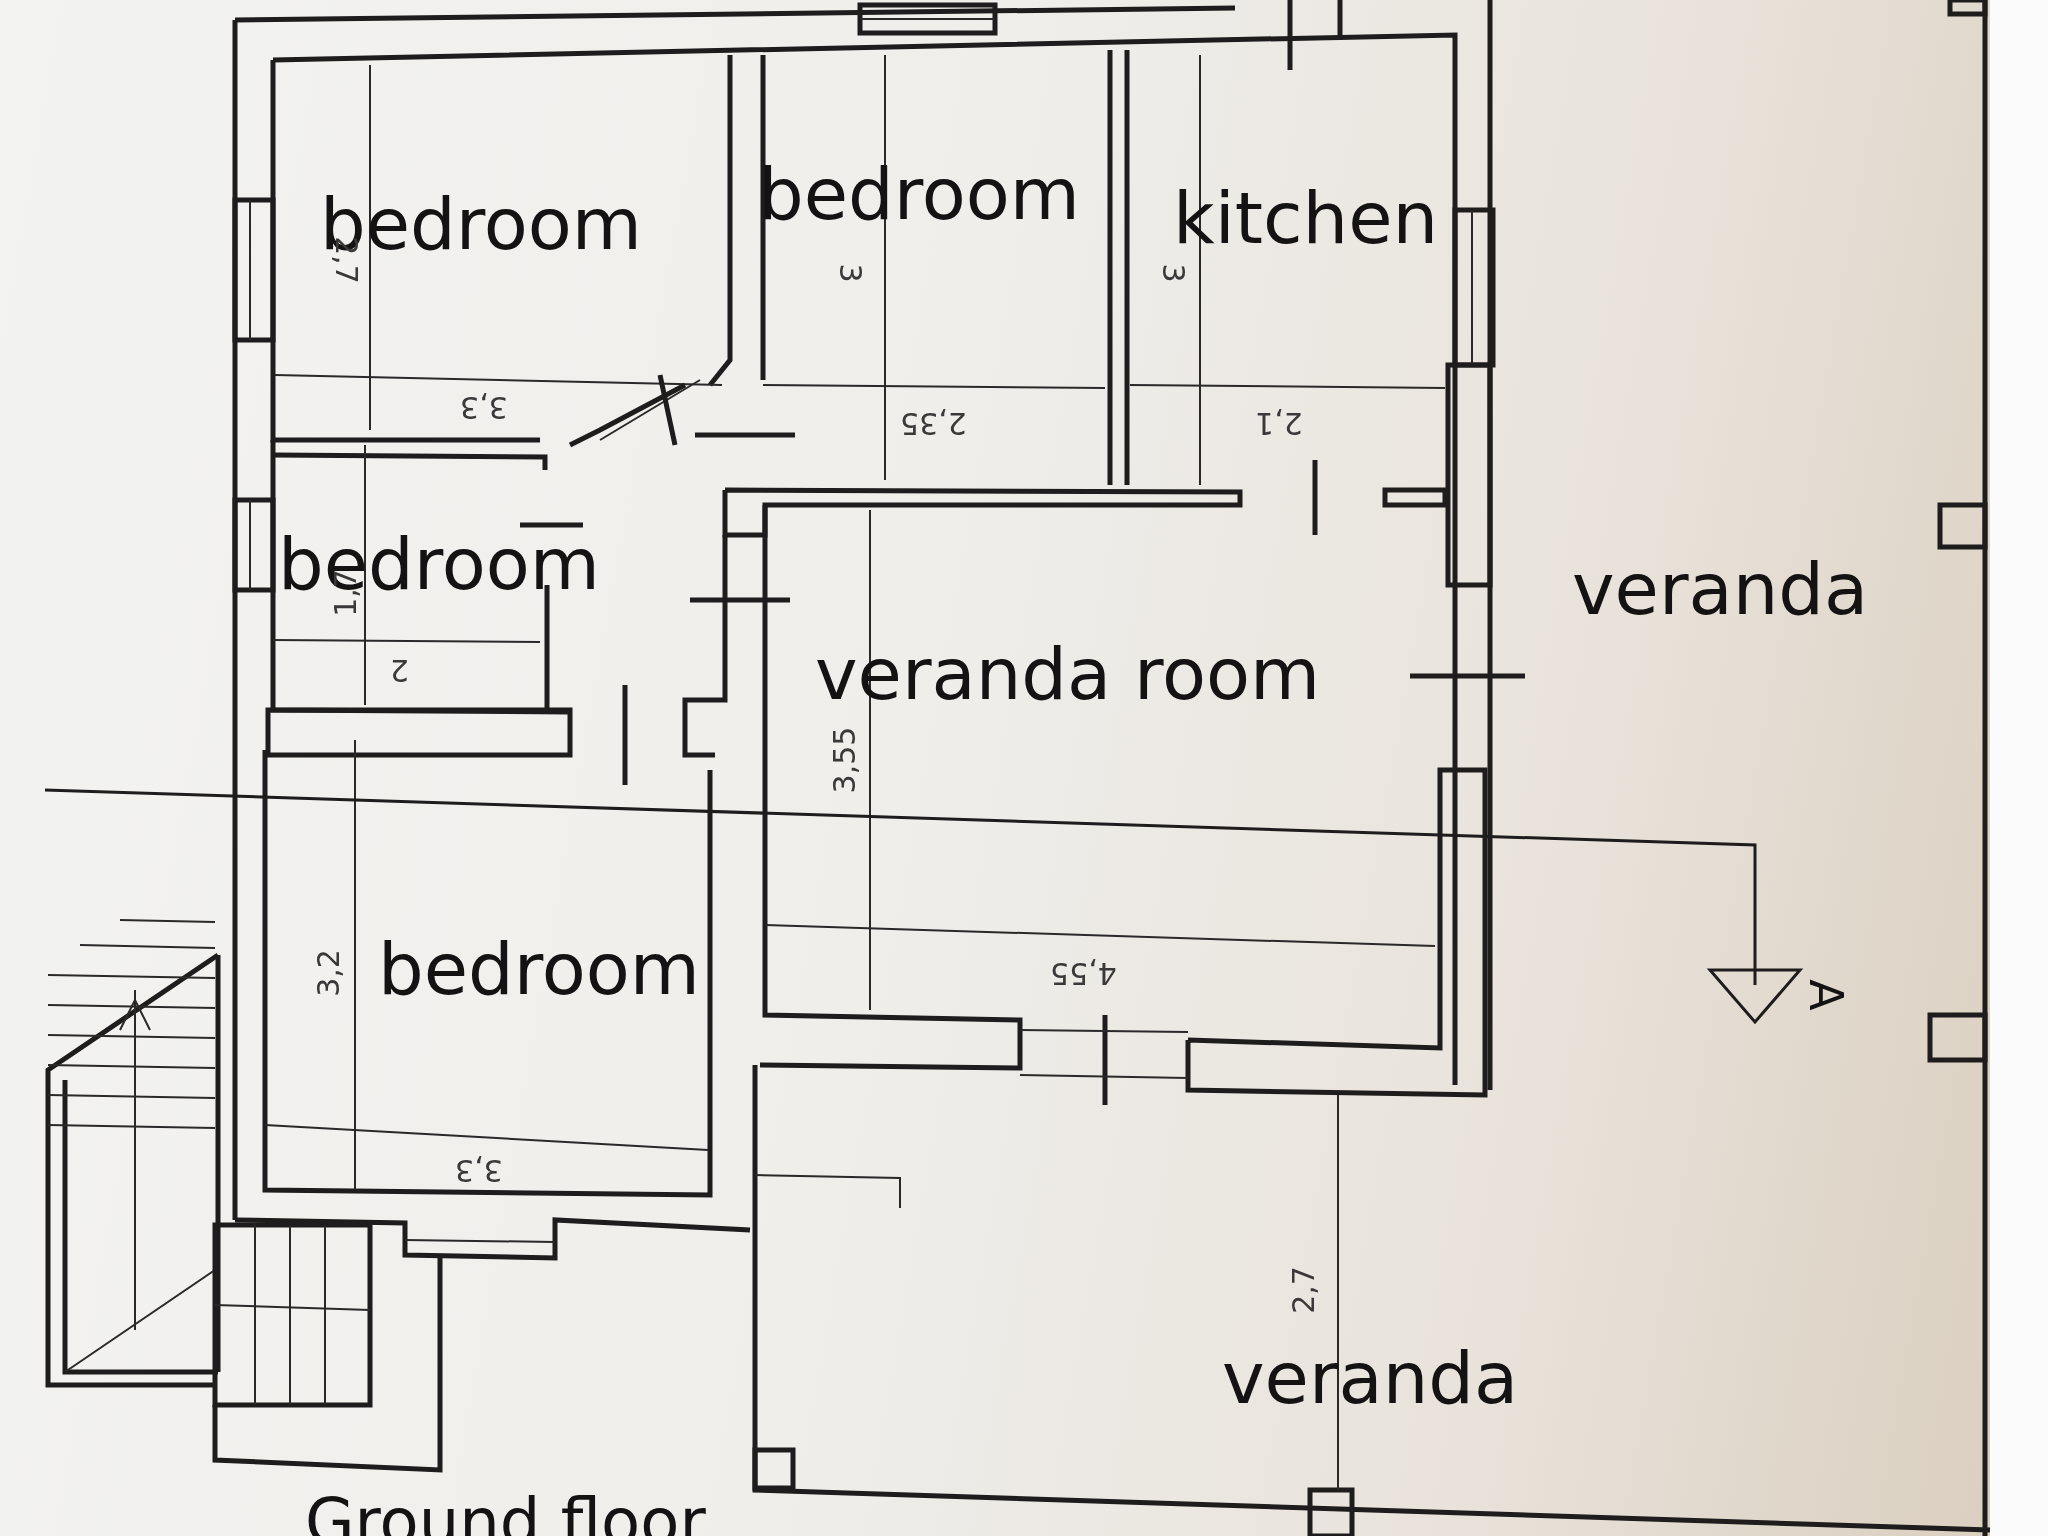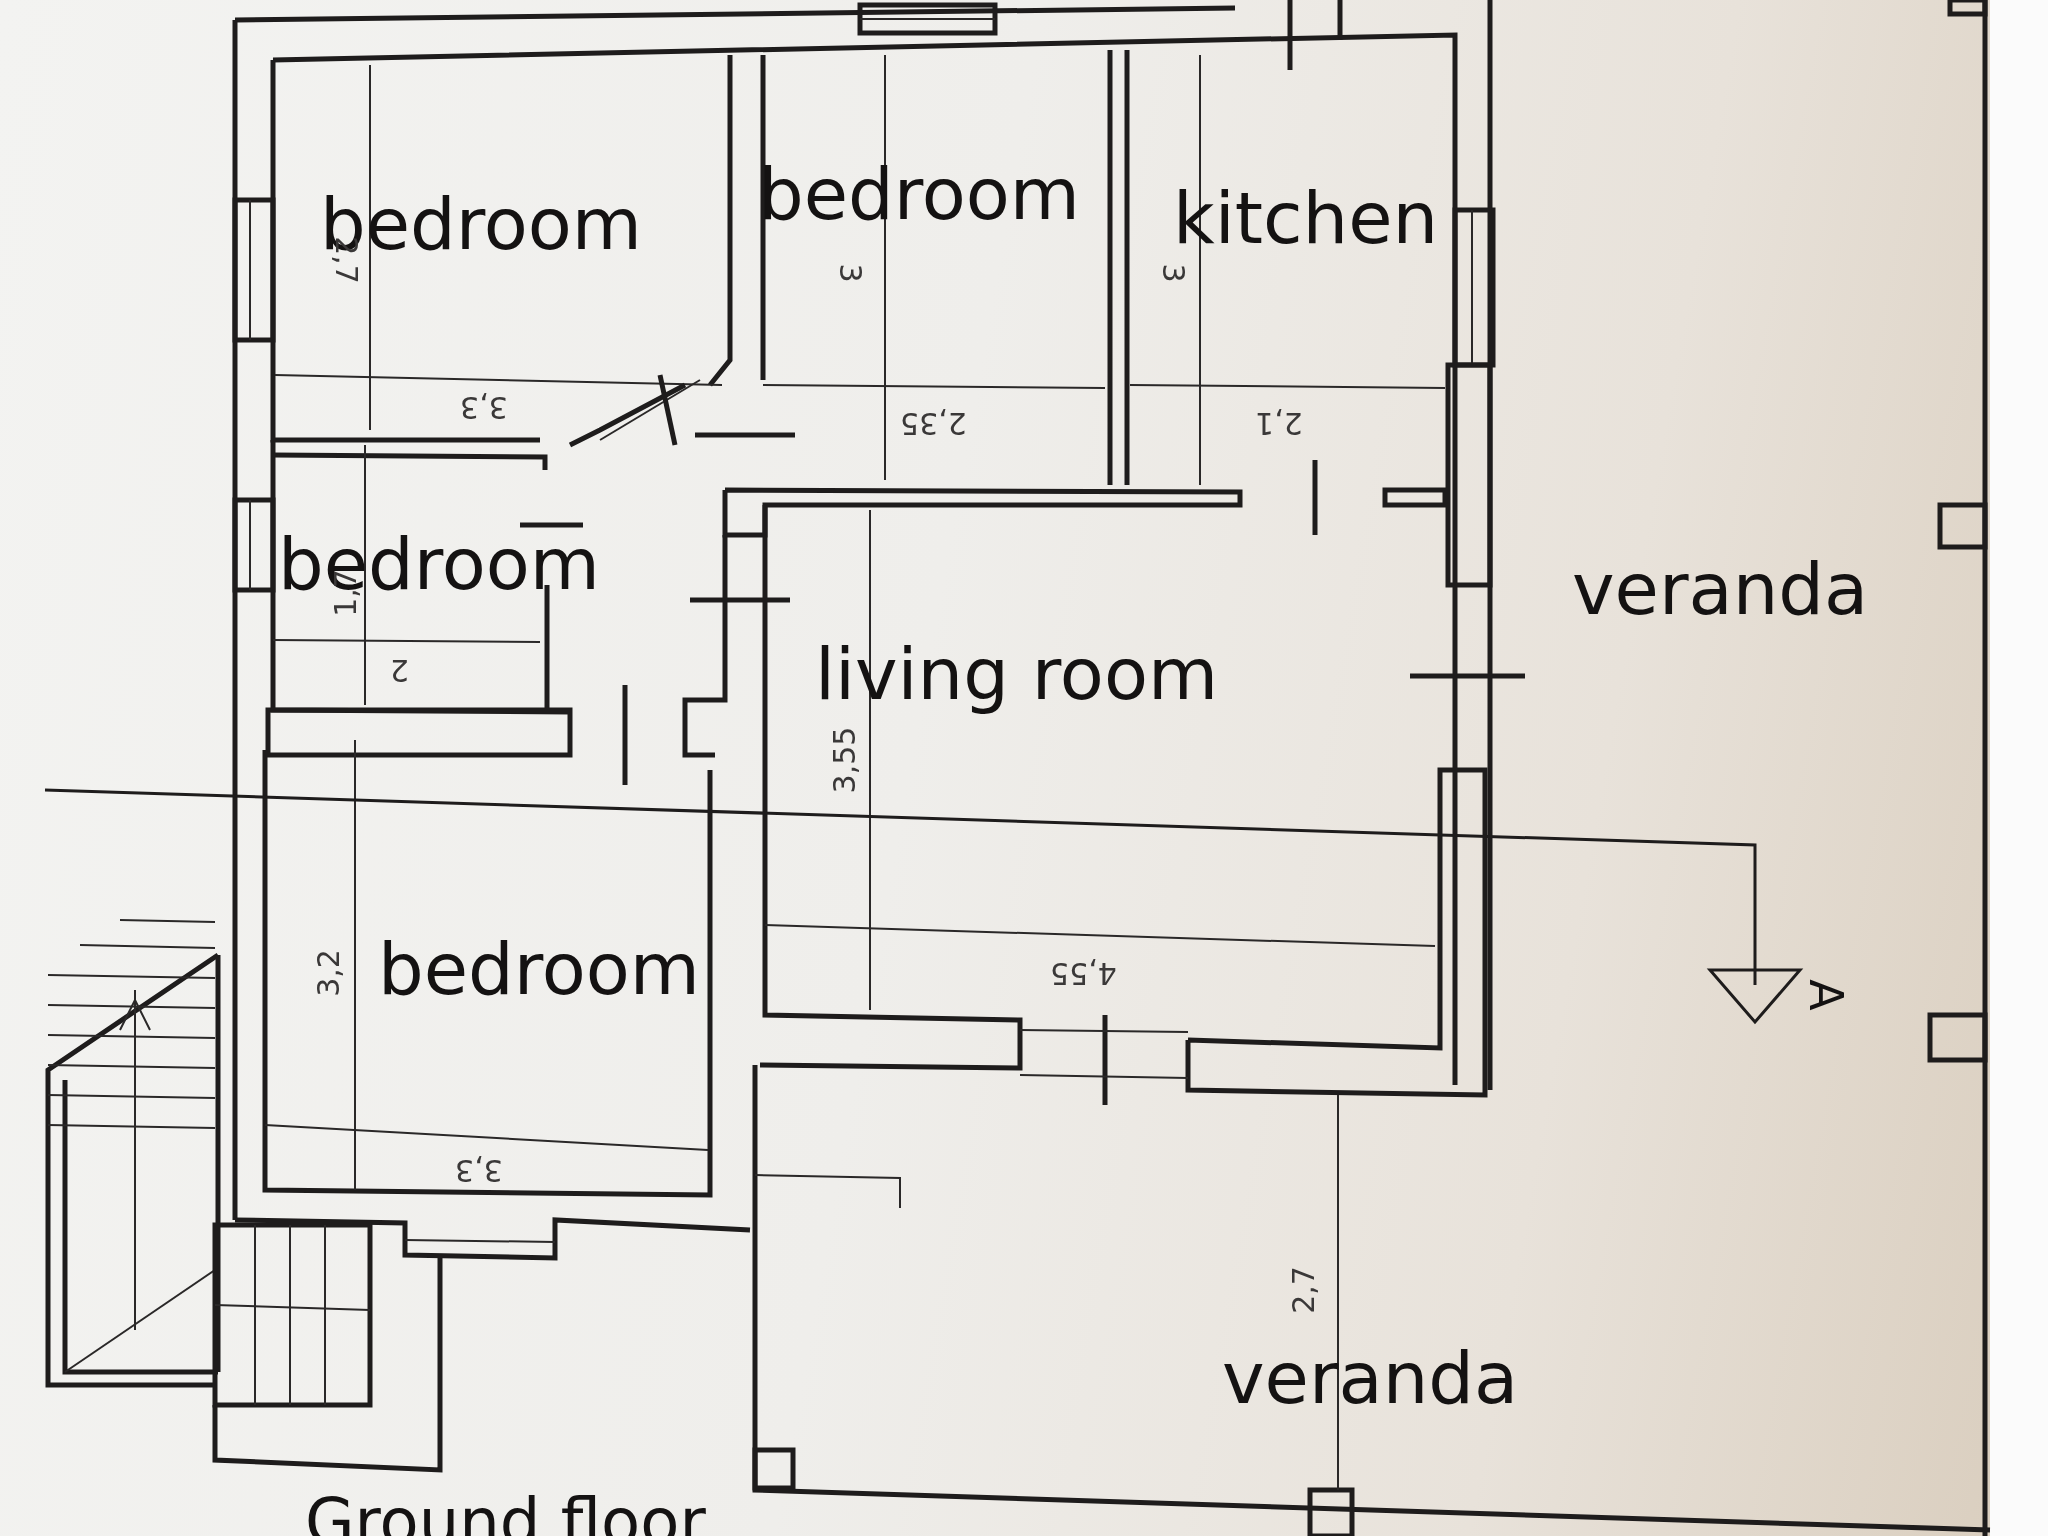--- a/index.html
+++ b/index.html
@@ -144,21 +144,21 @@
   <g>
     <polyline class="sec" points="45,790 1755,845 1755,985"></polyline>
     <polygon class="sec" points="1710,970 1800,970 1755,1022"></polygon>
   </g>
 </svg>
 
 <div class="label" style="left:320px; top:188px;">bedroom</div>
 <div class="label" style="left:758px; top:158px;">bedroom</div>
 <div class="label" style="left:1157px; top:182px;margin-left:16px;">kitchen</div>
 <div class="label" style="left:278px; top:528px;">bedroom</div>
-<div class="label" style="left:815px; top:638px;">living room</div>
+<div class="label" style="left:815px; top:638px;">veranda room</div>
 <div class="label" style="left:378px; top:933px;">bedroom</div>
 <div class="label" style="left:1572px; top:553px;">veranda</div>
 <div class="label" style="left:1222px; top:1342px;">veranda</div>
 
 <div class="dimtxt rot90" style="left:322px; top:245px;">2,7</div>
 <div class="dimtxt rot180" style="left:460px; top:392px;">3,3</div>
 <div class="dimtxt rot90" style="left:840px; top:258px;">3</div>
 <div class="dimtxt rot180" style="left:900px; top:408px;">2,35</div>
 <div class="dimtxt rot90" style="left:1163px; top:258px;">3</div>
 <div class="dimtxt rot180" style="left:1255px; top:408px;">2,1</div>

